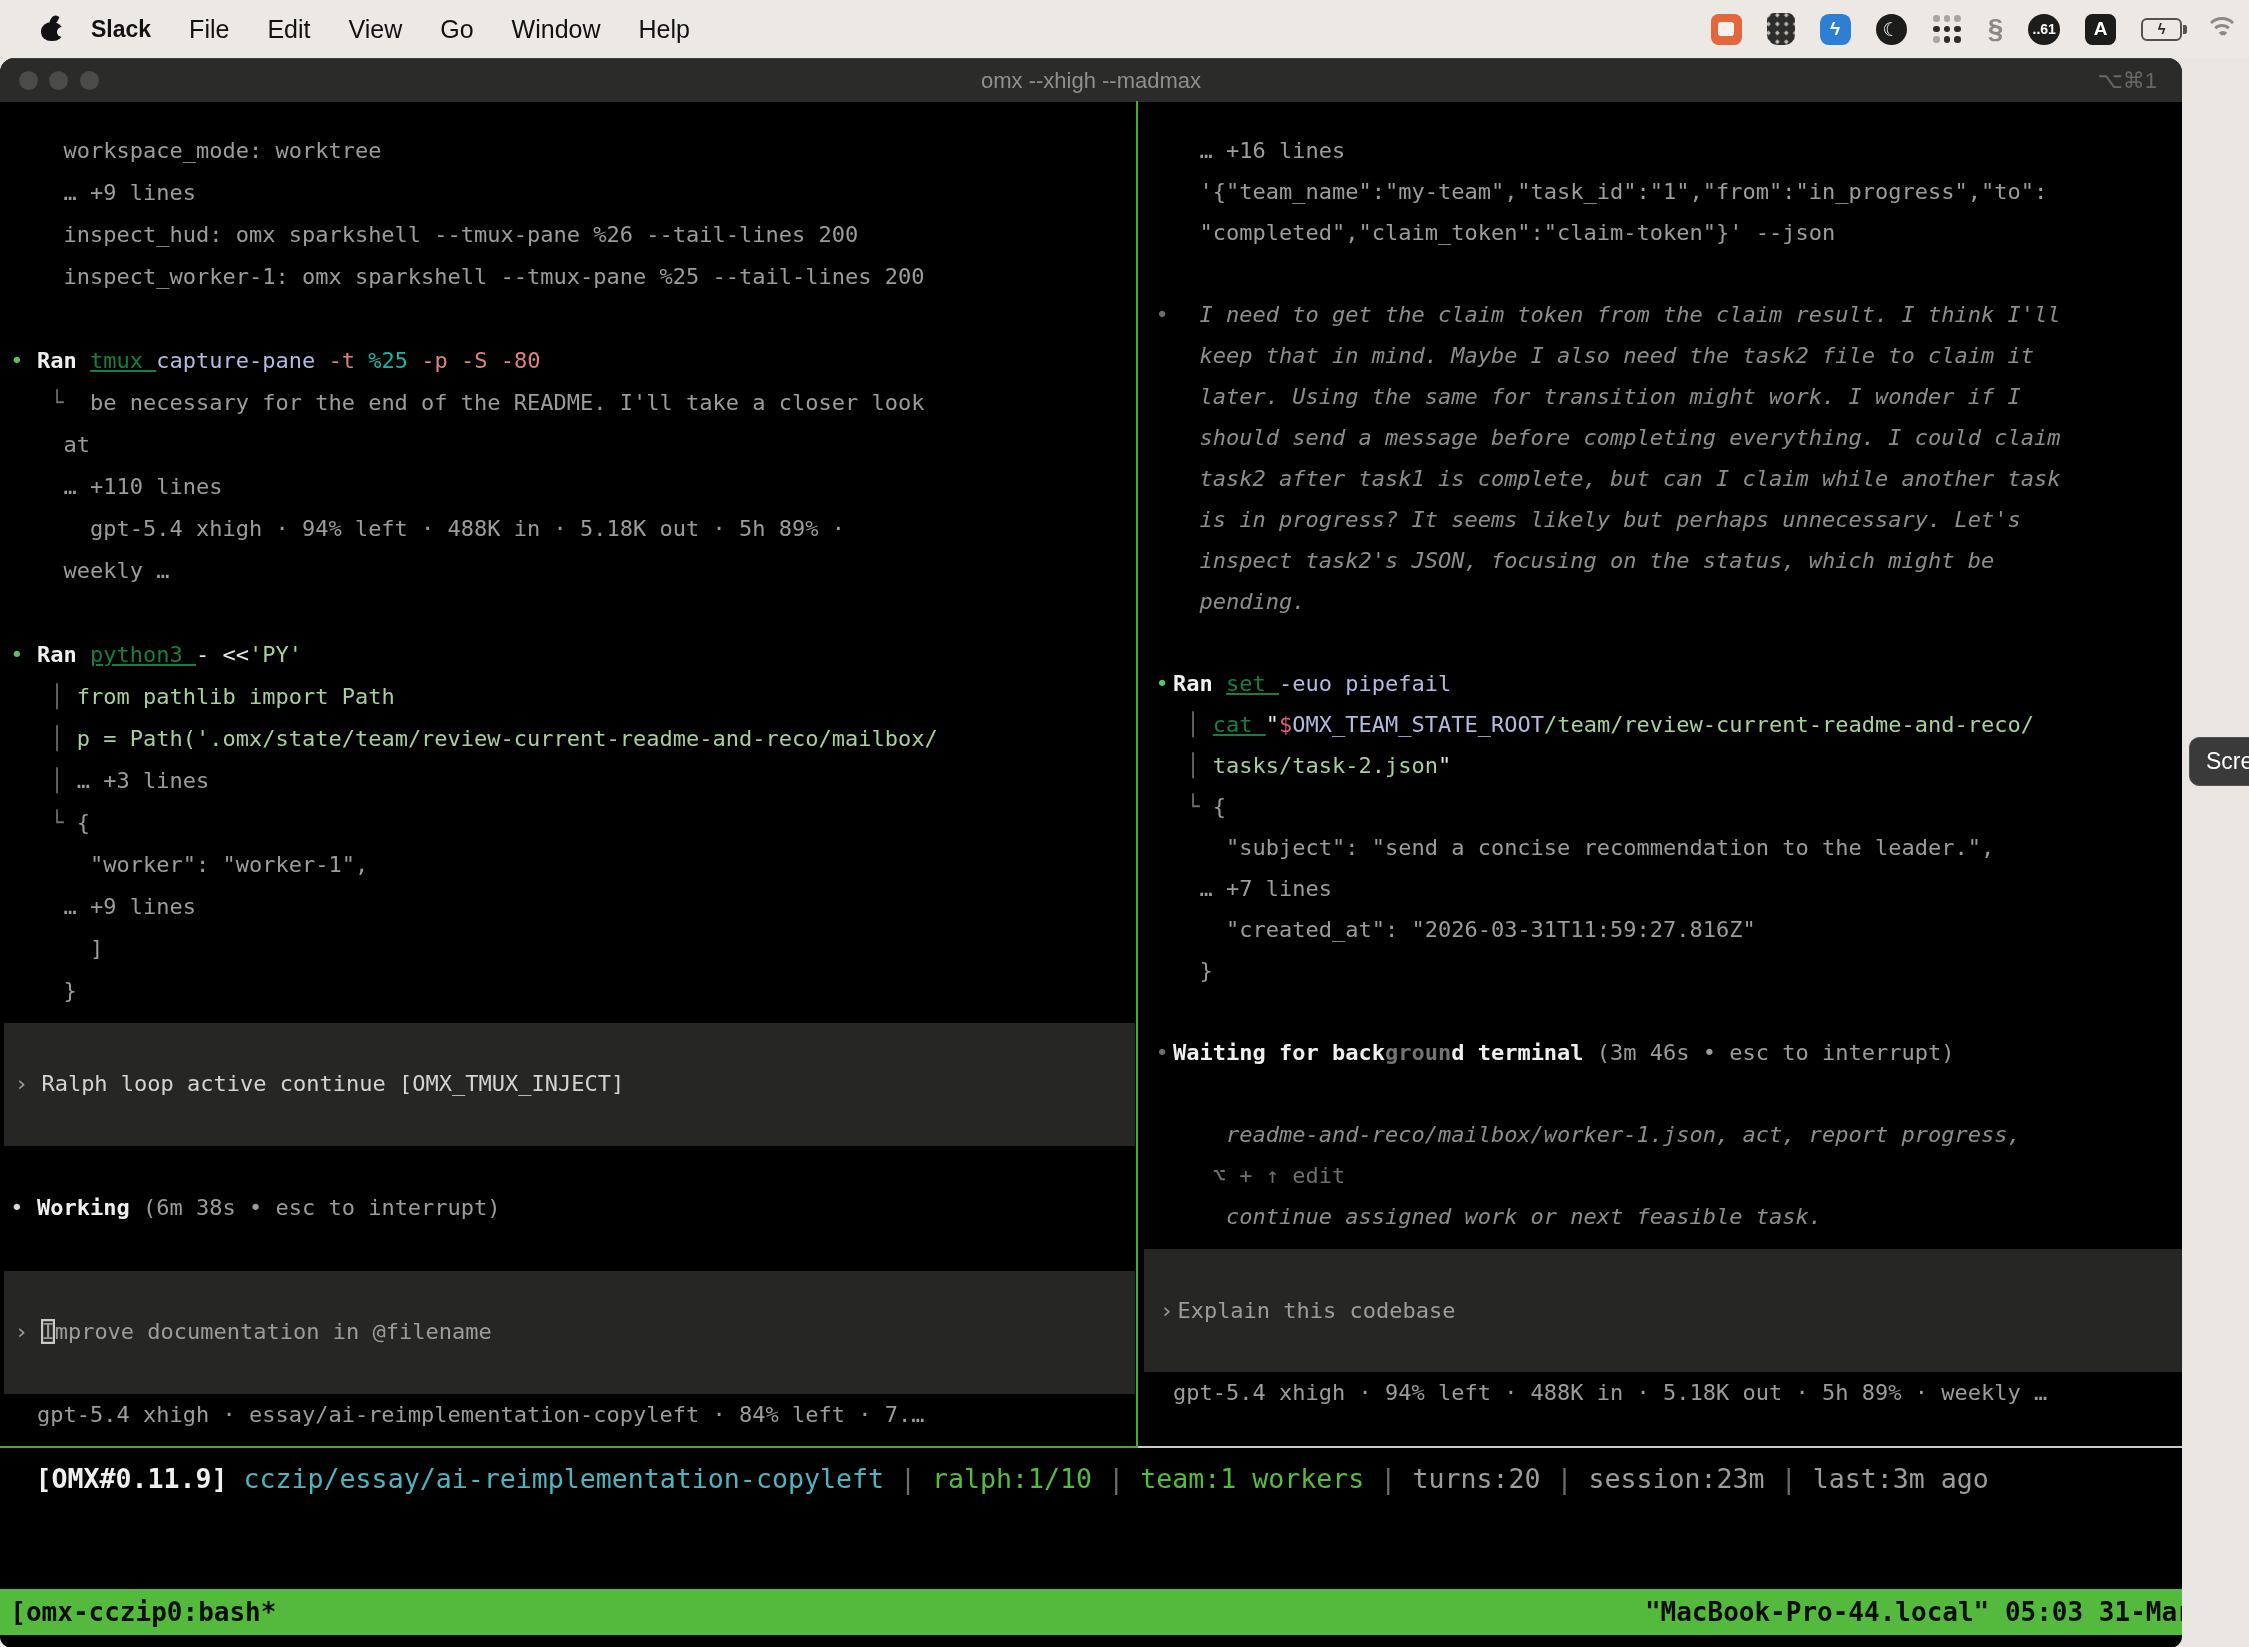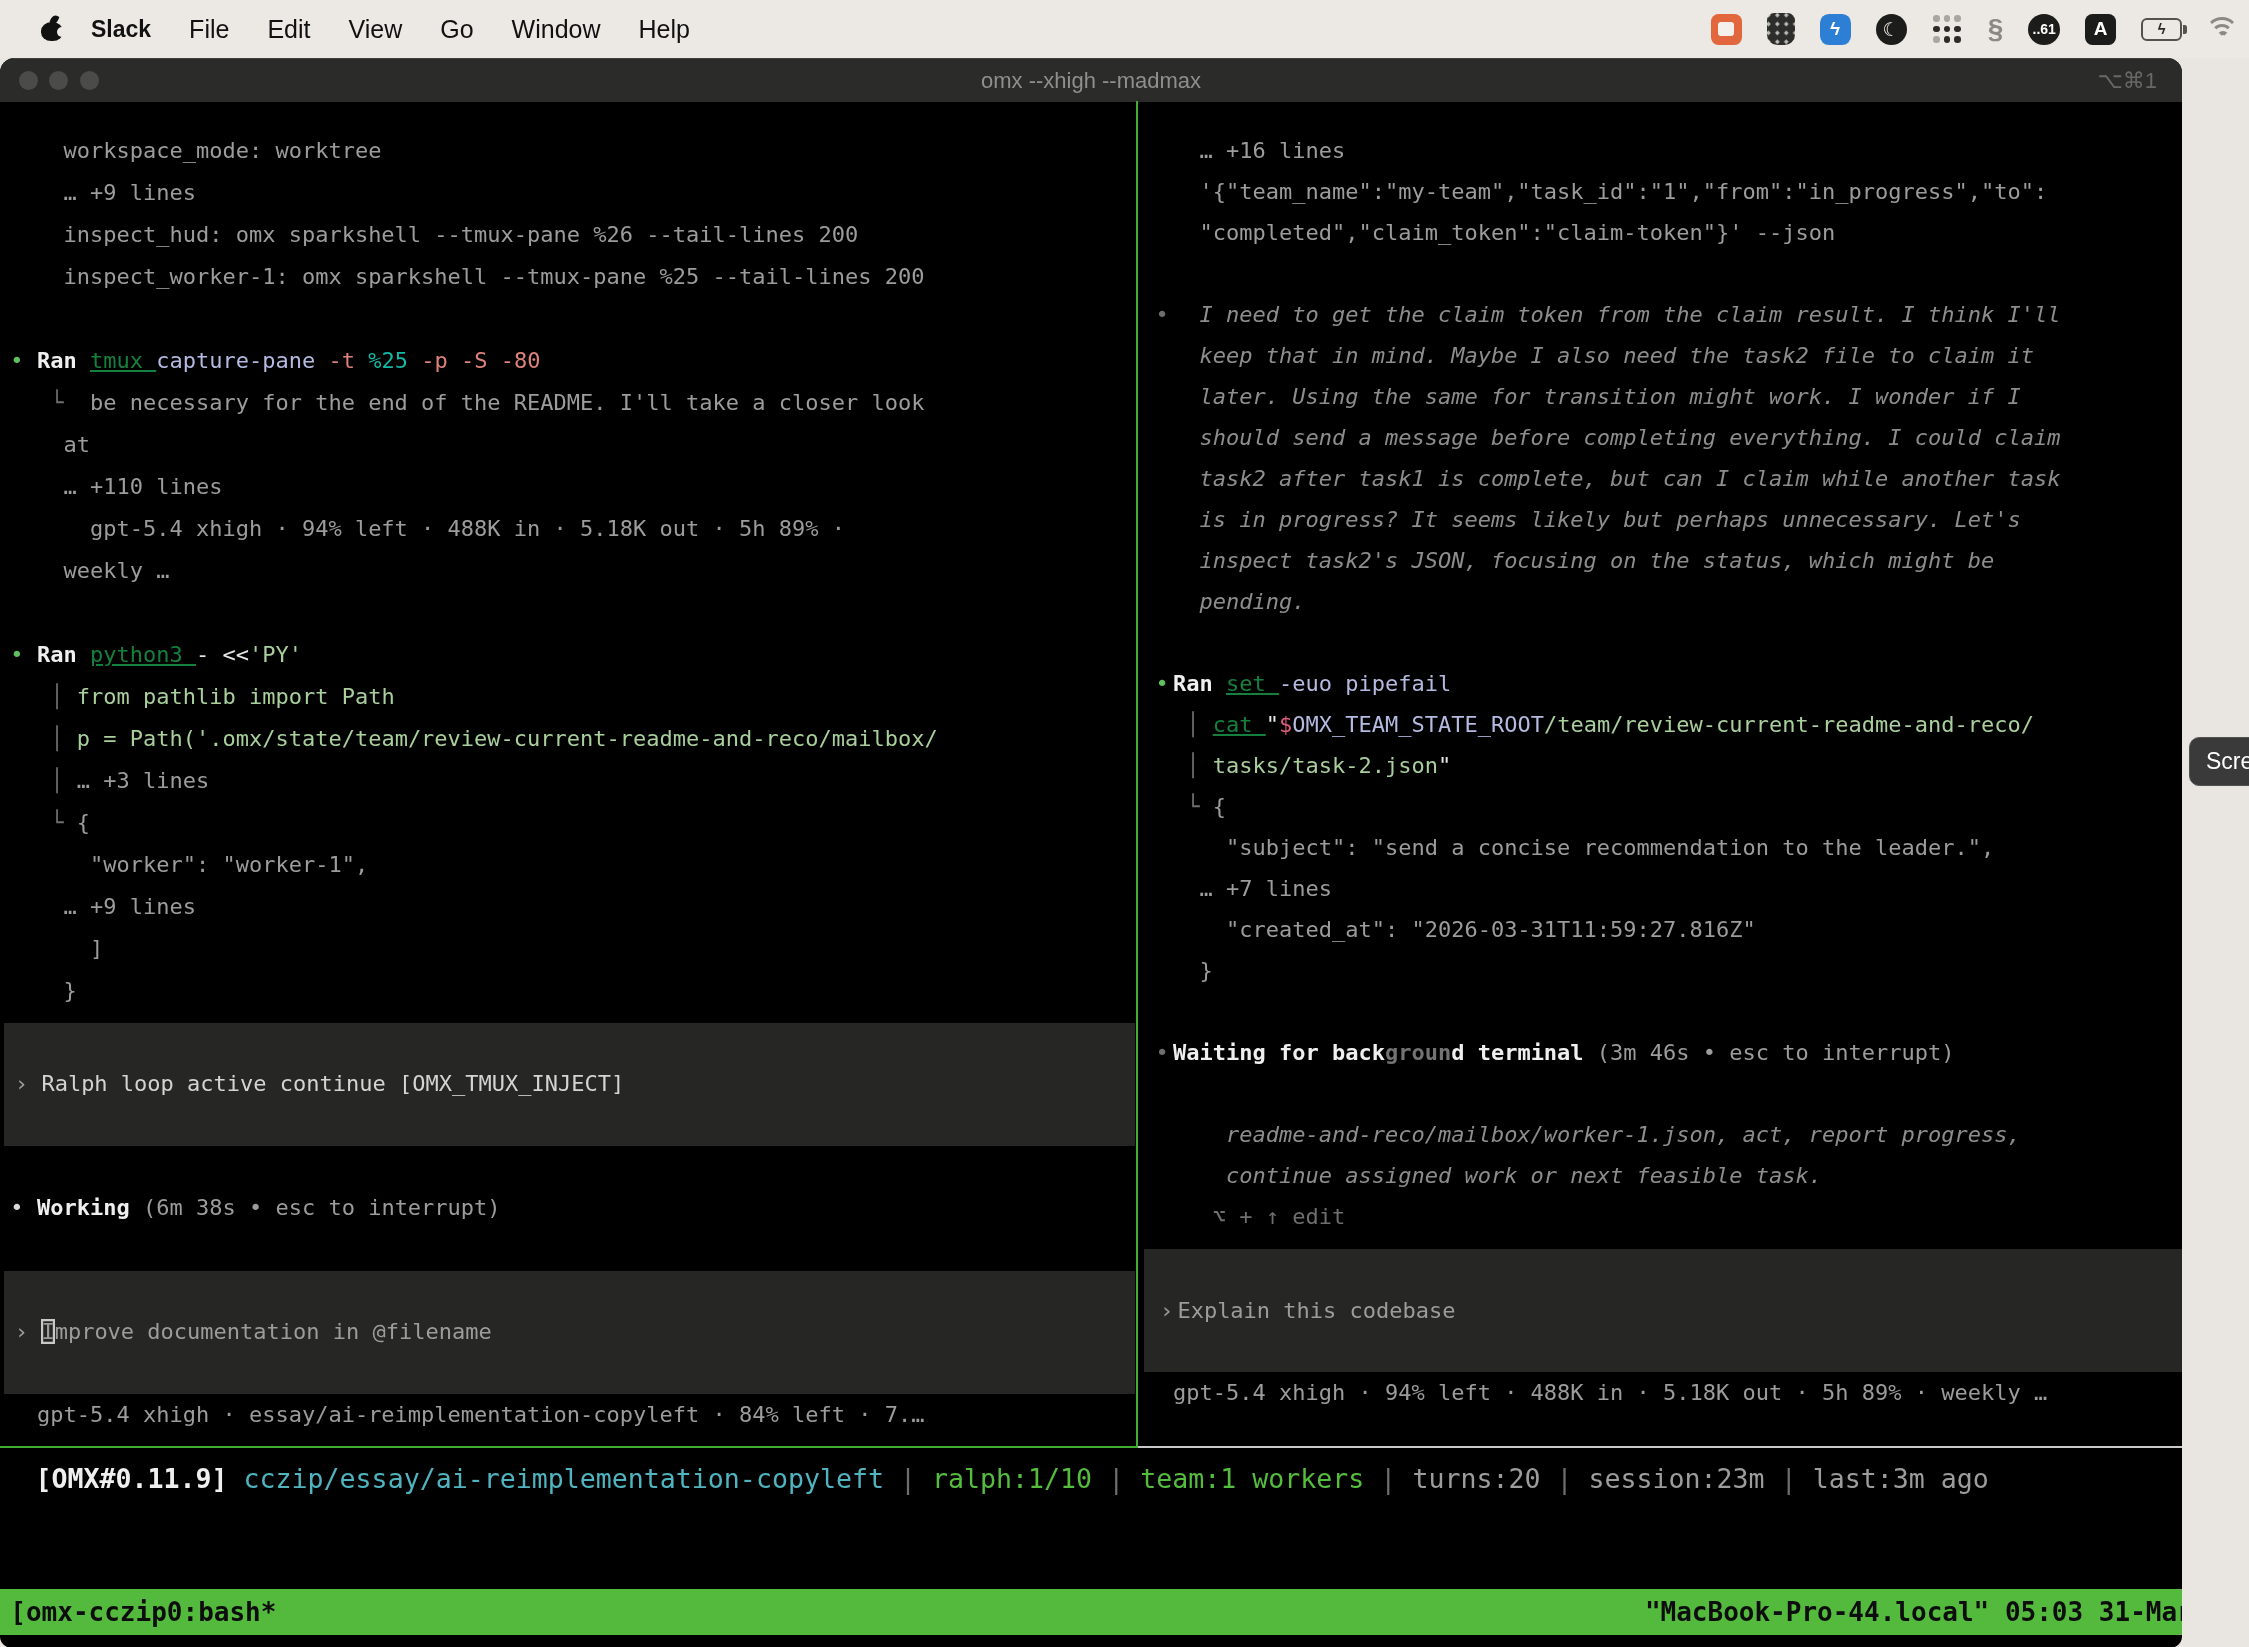--- a/index.html
+++ b/index.html
@@ -200,22 +200,22 @@
       <div class="tline "><span class="sg dim"> │ </span><span class="sg grn">tasks/task-2.json</span><span class="sg w">"</span></div>
       <div class="tline "><span class="sg dim"> └ </span><span class="sg g">{</span></div>
       <div class="tline "><span class="sg g">    "subject": "send a concise recommendation to the leader.",</span></div>
       <div class="tline "><span class="sg g">  … +7 lines</span></div>
       <div class="tline "><span class="sg g">    "created_at": "2026-03-31T11:59:27.816Z"</span></div>
       <div class="tline "><span class="sg g">  }</span></div>
       <div class="gap"></div>
       <div class="tline "><span class="sg dim bul">•</span><span class="sg wb">Waiting for back</span><span class="sg shim">groun</span><span class="sg wb">d terminal </span><span class="sg g">(3m 46s • esc to interrupt)</span></div>
       <div class="gap"></div>
       <div class="tline "><span class="sg it">    readme-and-reco/mailbox/worker-1.json, act, report progress,</span></div>
+      <div class="tline "><span class="sg dim">   ⌥ + ↑ edit</span></div>
       <div class="tline "><span class="sg it">    continue assigned work or next feasible task.</span></div>
-      <div class="tline "><span class="sg dim">   ⌥ + ↑ edit</span></div>
       <div class="band m4">
         <div class="tline "><span class="sg g bul">›</span><span class="sg g">Explain this codebase</span></div>
       </div>
       <div class="tline "><span class="sg g">gpt-5.4 xhigh · 94% left · 488K in · 5.18K out · 5h 89% · weekly …</span></div>
     </div>
 
   <div class="vdivider"></div>
   <div class="hsep-left"></div>
   <div class="hsep-right"></div>
 

